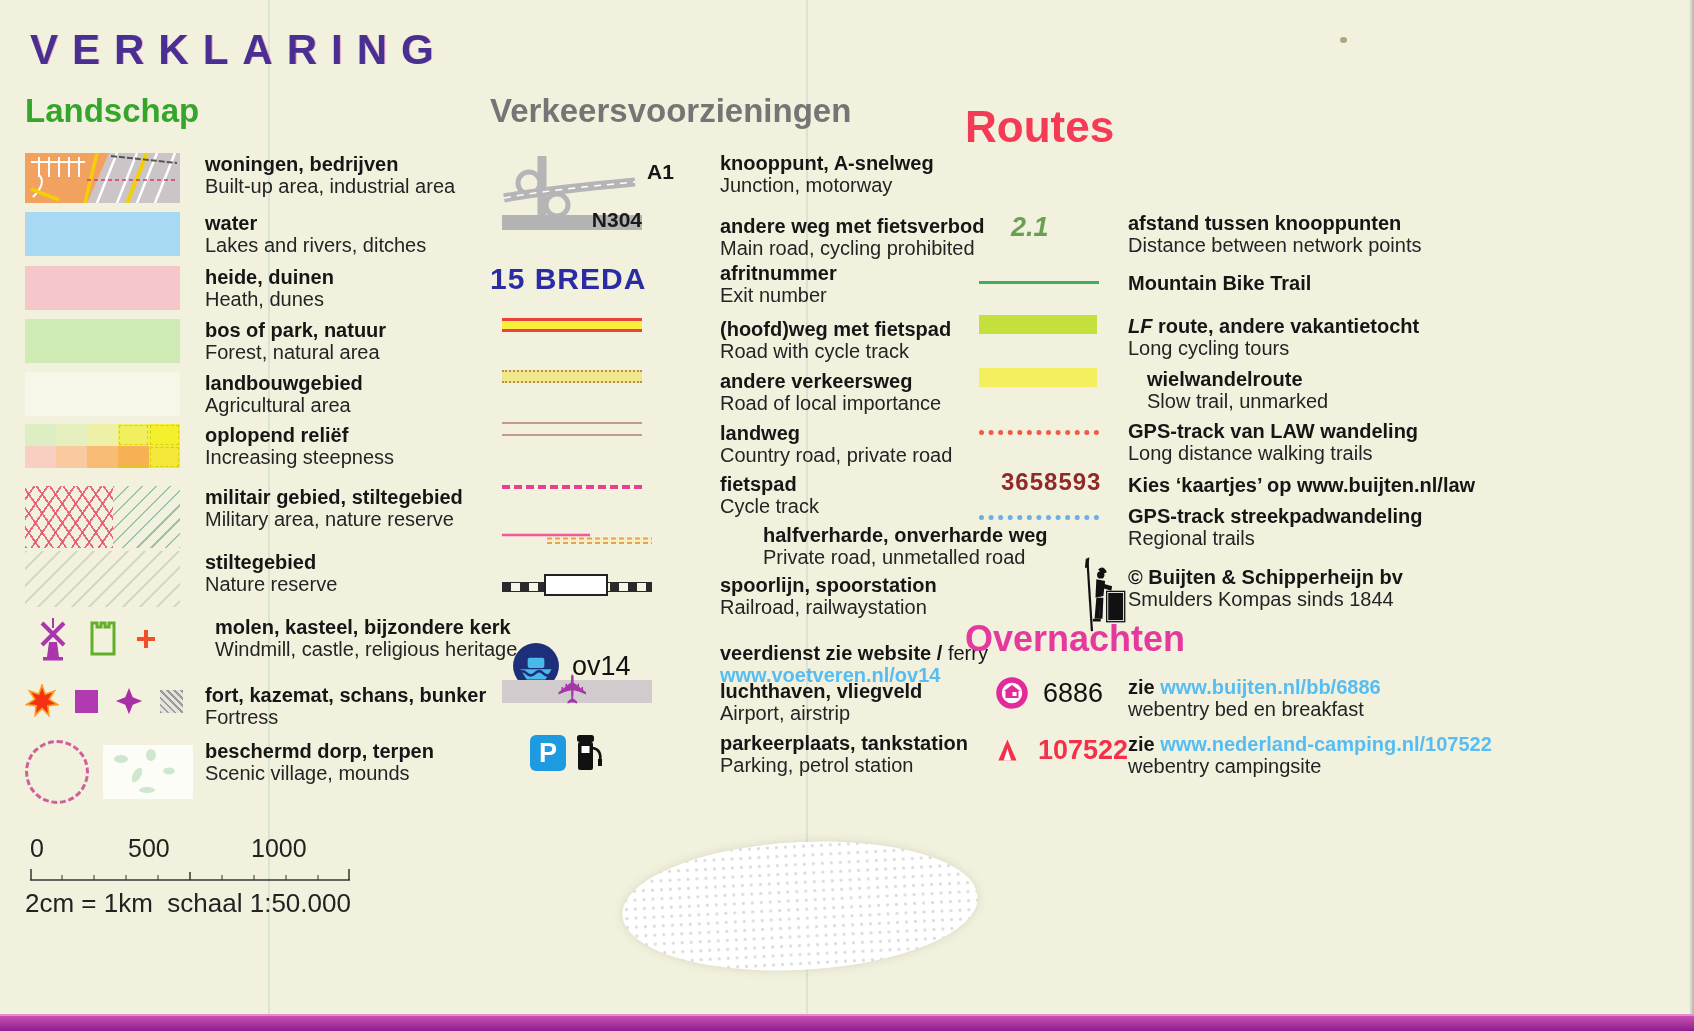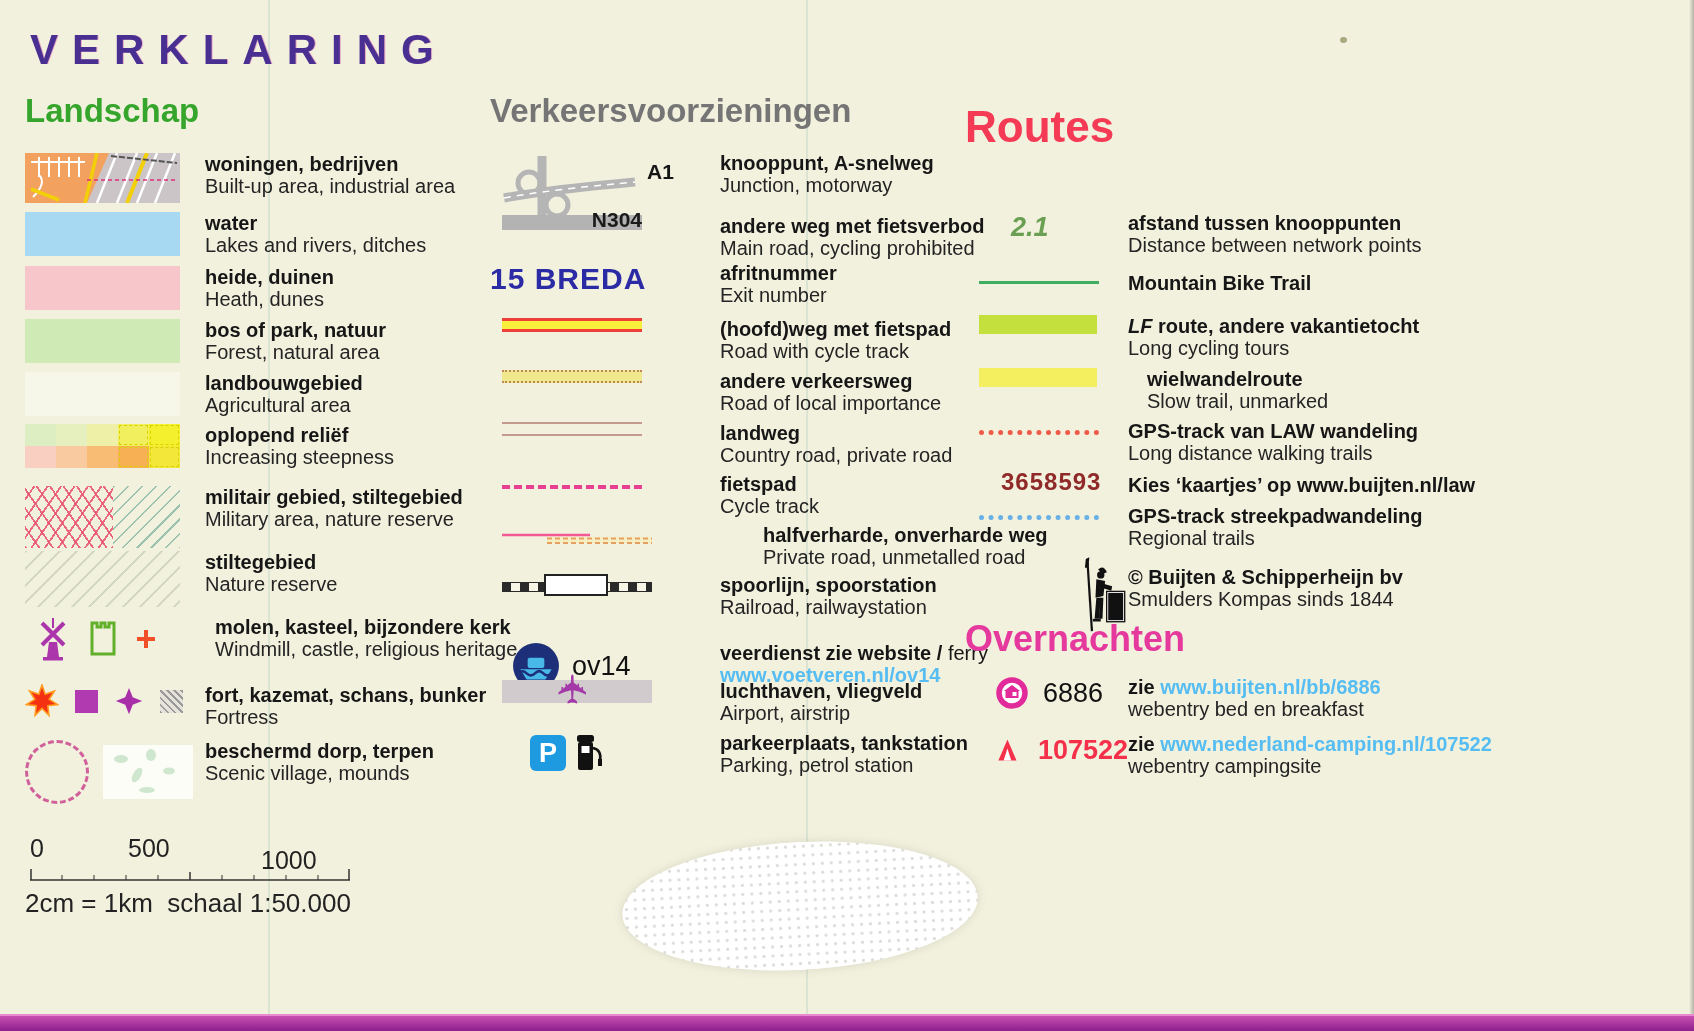--- a/index.html
+++ b/index.html
@@ -308,21 +308,21 @@
     </div>
     <div class="txt">
         <span class="nl">beschermd dorp, terpen</span>
         <span class="en">Scenic village, mounds</span>
       </div>
   </div>
 
   <div class="scalebar">
     <span class="num" style="left:5px;">0</span>
     <span class="num" style="left:103px;">500</span>
-    <span class="num" style="left:236px;margin-top:12px;">1000</span>
+    <span class="num" style="left:226px;">1000</span>
     <svg width="322" height="16">
       <line x1="0" y1="14" x2="320" y2="14" stroke="#333" stroke-width="1.5"></line>
       <line x1="1" y1="3" x2="1" y2="14" stroke="#333" stroke-width="1.5"></line>
       <line x1="32" y1="9" x2="32" y2="14" stroke="#333" stroke-width="1"></line>
       <line x1="64" y1="9" x2="64" y2="14" stroke="#333" stroke-width="1"></line>
       <line x1="96" y1="9" x2="96" y2="14" stroke="#333" stroke-width="1"></line>
       <line x1="128" y1="9" x2="128" y2="14" stroke="#333" stroke-width="1"></line>
       <line x1="160" y1="6" x2="160" y2="14" stroke="#333" stroke-width="1.5"></line>
       <line x1="192" y1="9" x2="192" y2="14" stroke="#333" stroke-width="1"></line>
       <line x1="224" y1="9" x2="224" y2="14" stroke="#333" stroke-width="1"></line>

